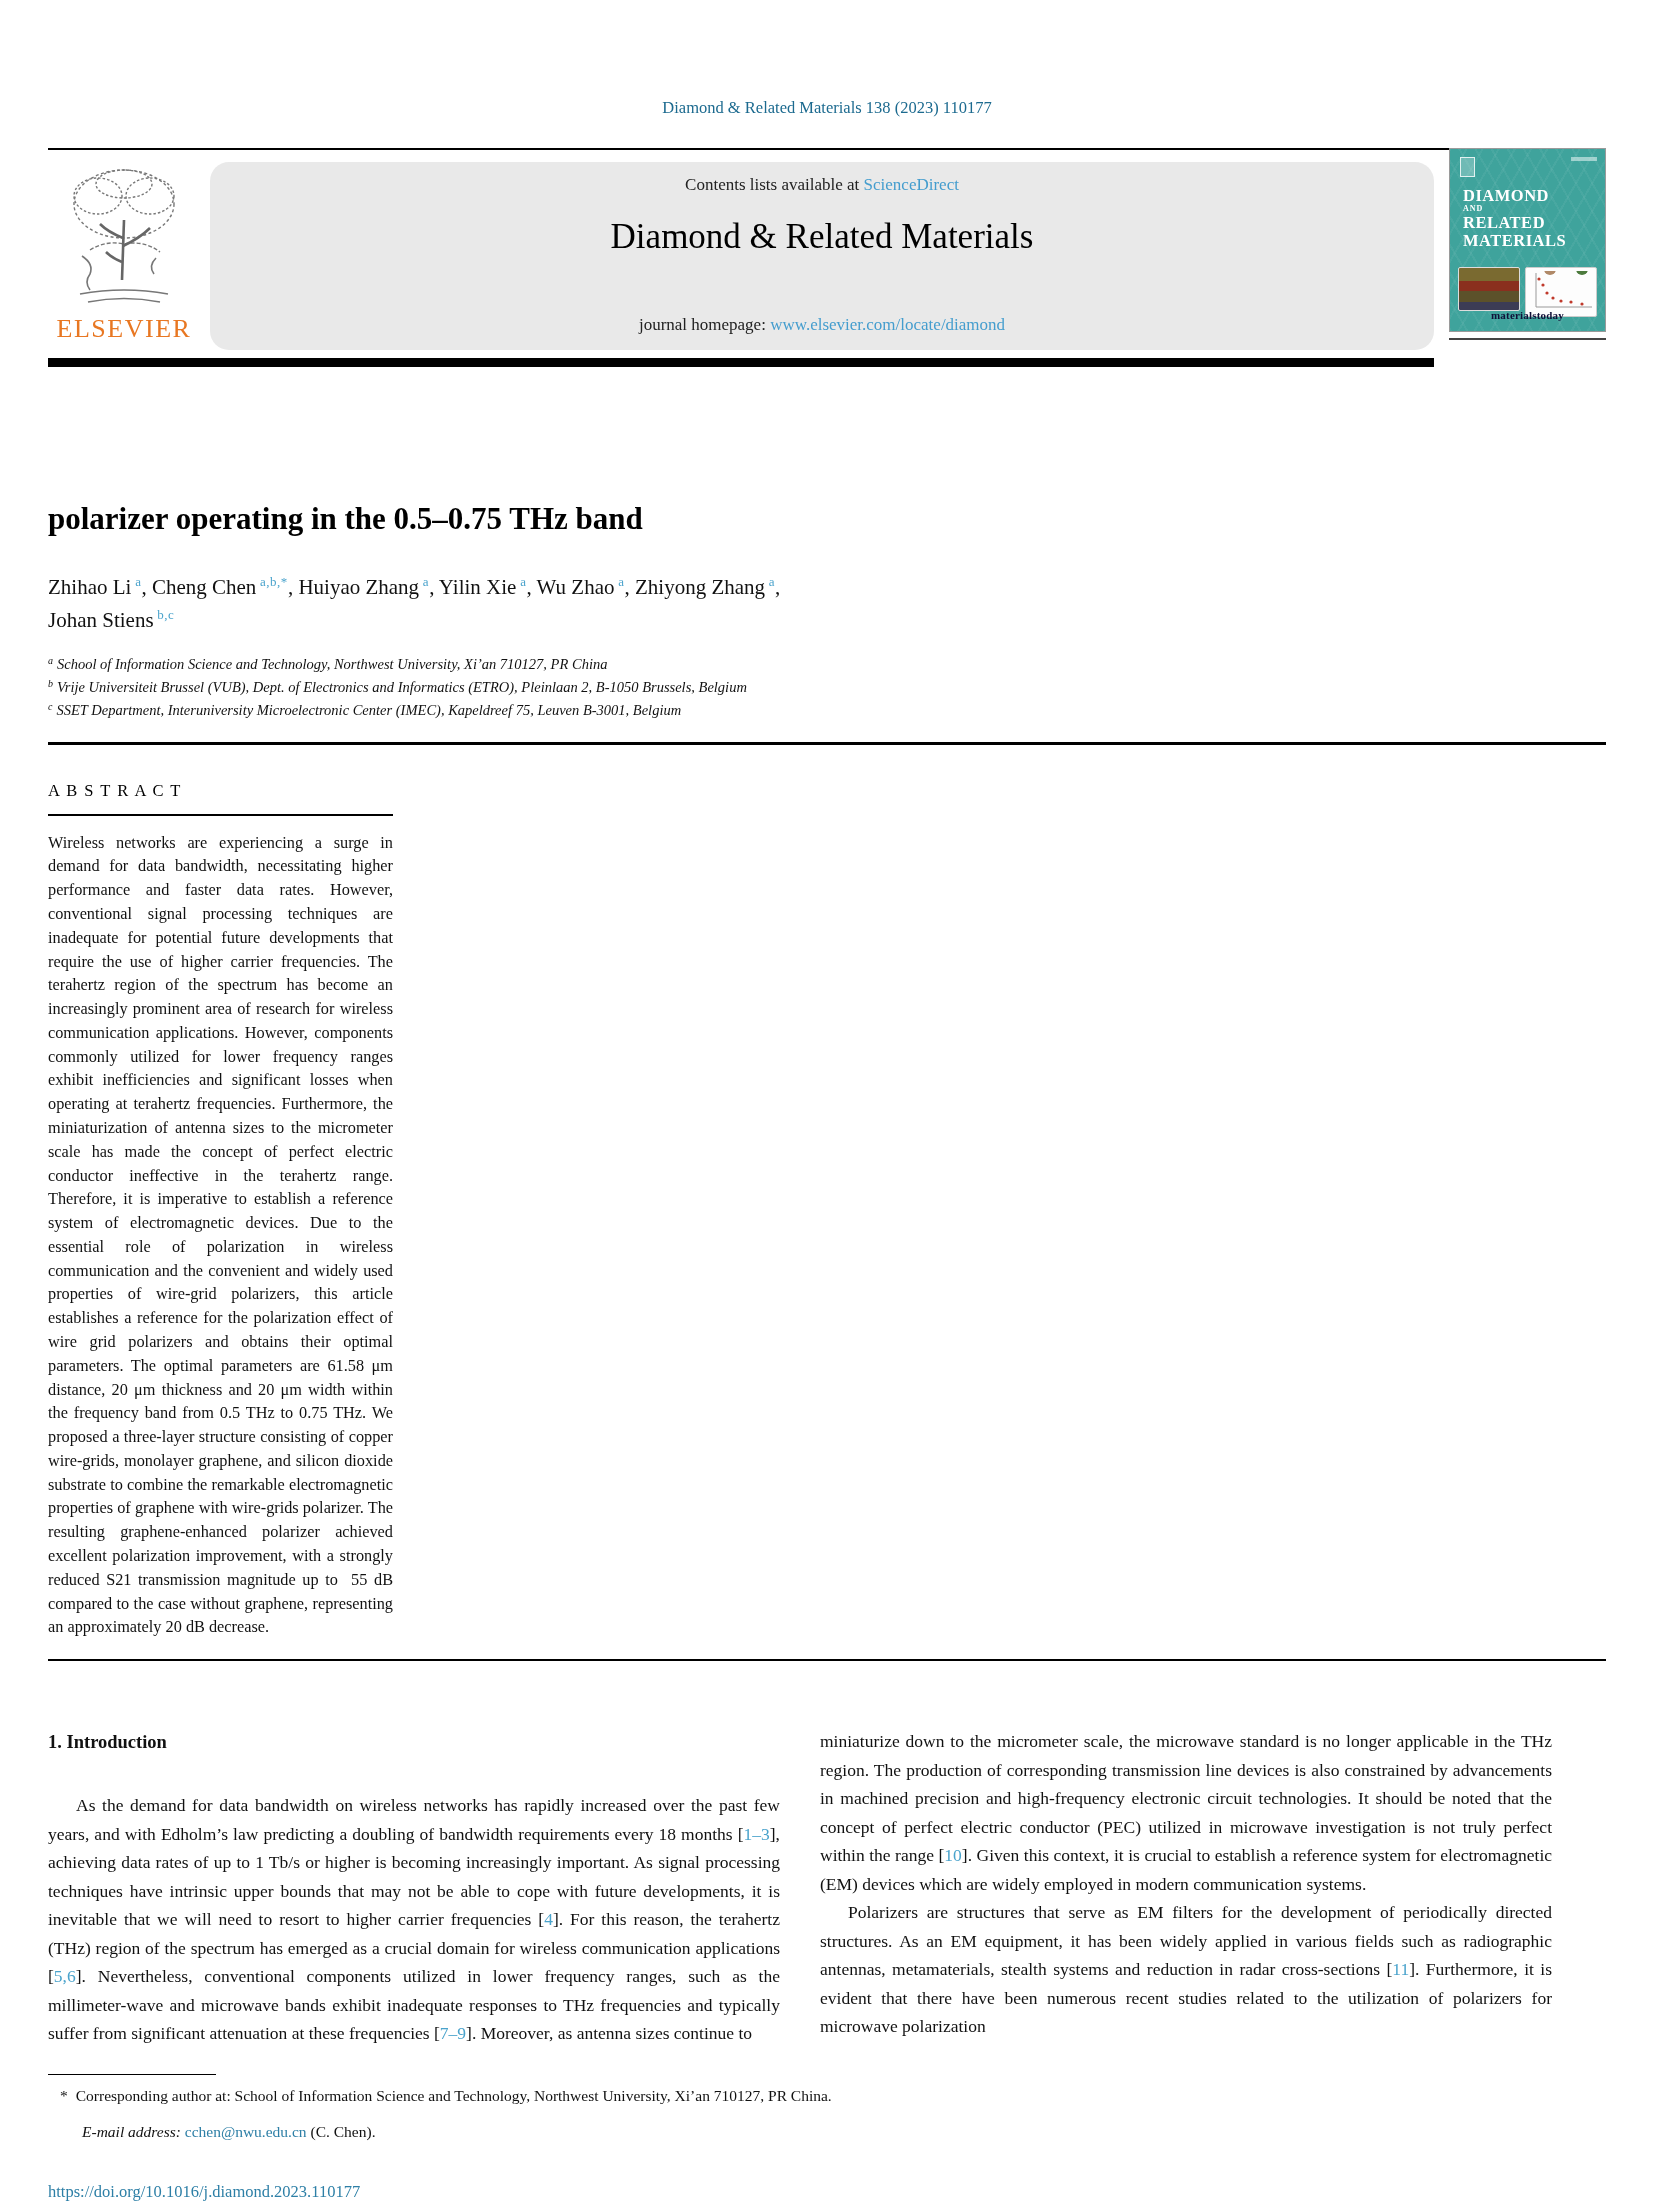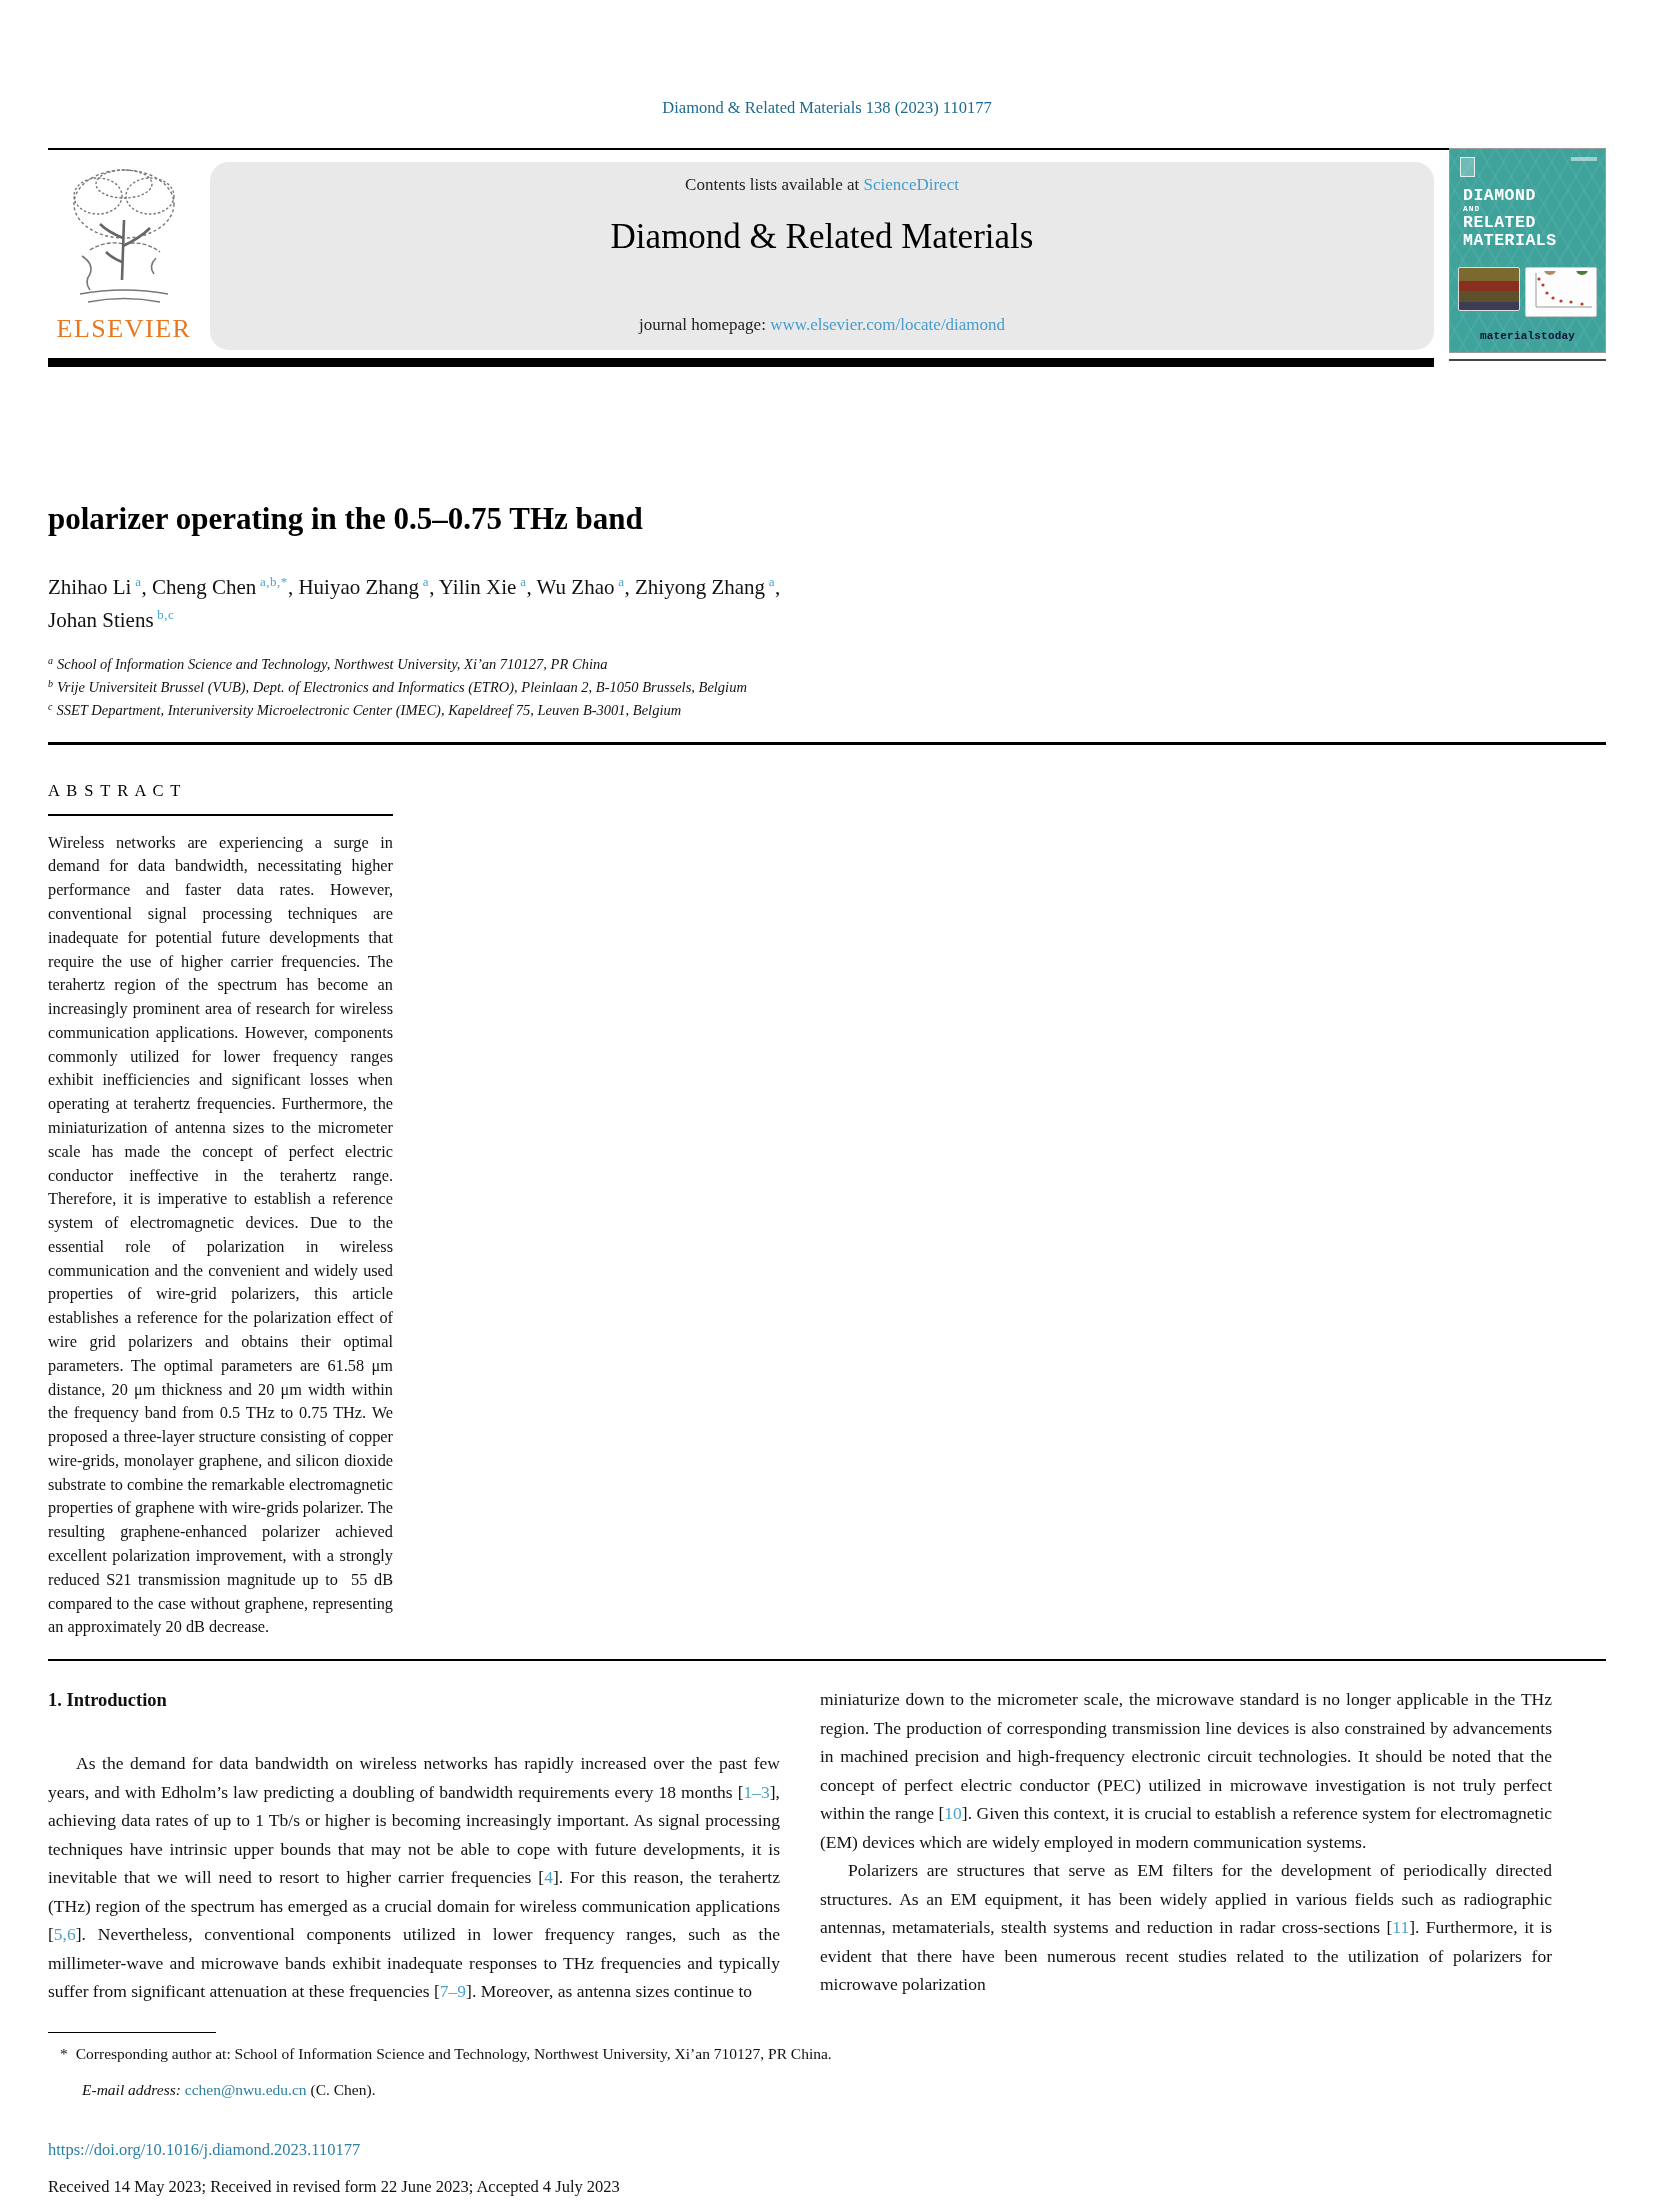--- a/index.html
+++ b/index.html
@@ -33,26 +33,26 @@
   .gray-box{flex:1;background:#e9e9e9;margin-top:12px;margin-left:10px;text-align:center;
     display:flex;flex-direction:column;padding:13px 0 15px;height:188px;border-radius:19px;}
   .contents-line{font-size:17px;color:#222;}
   .journal-title{font-size:35px;margin-top:22px;color:#000;}
   .homepage-line{font-size:17px;margin-top:auto;color:#222;}
   a.link,.link{color:var(--link);text-decoration:none;cursor:pointer;}
   .link-light{color:#449dce;text-decoration:none;cursor:pointer;}
   .black-bar{height:9px;background:#000;margin-top:8px;}
 
   .cover-col{width:172px;padding-left:15px;padding-top:-2px;}
-  .cover{width:157px;height:205px;background:var(--cover-teal);border:1px solid #9a9a9a;
+  .cover{width:157px;height:184px;background:var(--cover-teal);border:1px solid #9a9a9a;
     position:relative;margin-top:-2px;
     background-image:
       repeating-linear-gradient(60deg, rgba(255,255,255,0.05) 0 2px, transparent 2px 14px),
       repeating-linear-gradient(-60deg, rgba(255,255,255,0.05) 0 2px, transparent 2px 14px);
-    font-family:Liberation Mono, monospace;}
+    font-family:Liberation Serif, serif;}
   .cover-mark{position:absolute;top:8px;left:10px;width:15px;height:20px;border:1px solid rgba(255,255,255,.8);
     background:rgba(255,255,255,.25);}
   .cover-issn{position:absolute;top:8px;right:8px;width:26px;height:4px;background:rgba(255,255,255,.5);}
   .cover-title{position:absolute;top:38px;left:13px;color:#fff;line-height:1.04;text-align:left;}
   .cover-t-big{font-size:16.5px;font-weight:bold;letter-spacing:.5px;}
   .cover-t-small{font-size:8px;font-weight:bold;letter-spacing:1px;margin:1px 0;}
   .cover-figs{position:absolute;top:118px;left:8px;right:8px;display:flex;gap:5px;justify-content:space-between;}
   .fig-device{width:68px;height:44px;background:linear-gradient(180deg,#7a6a30 0 30%,#8a2f1e 30% 55%,#5c512a 55% 80%,#3c3c55 80% 100%);
     border:1px solid #ddd;border-radius:2px;}
   .fig-chart{width:72px;height:50px;background:#fdfdfd;border:1px solid #ccc;border-radius:2px;padding:3px 2px 2px 4px;}
@@ -75,21 +75,21 @@
   .info-grid{display:grid;grid-template-columns:345px 1fr;column-gap:78px;padding-top:36px;}
   .info-heading{font-size:16.5px;letter-spacing:1.5px;color:#000;}
   .info-rule{height:1.5px;background:#000;margin-top:13px;margin-bottom:15px;}
   .keywords{font-size:15.5px;line-height:1.52;}
   .kw-label{font-style:italic;}
   .abstract-text{font-size:16.3px;line-height:1.46;text-align:justify;}
 
   .section-divider{margin-top:20px;}
 
   
-  .body-cols{margin-top:24px;display:flex;gap:40px;font-size:17.5px;line-height:1.63;text-align:justify;}
+  .body-cols{margin-top:66px;display:flex;gap:40px;font-size:17.5px;line-height:1.63;text-align:justify;}
   .bcol{width:732px;}
   .sec-heading{font-size:18.5px;font-weight:bold;margin-bottom:34px;text-align:left;}
   .para{text-indent:28px;}
   .para-cont{text-indent:0;}
   .para + .para{margin-top:0;}
 
   
   .footnote{margin-top:26px;font-size:15.5px;line-height:1.55;}
   .fn-rule{width:168px;height:1.5px;background:#000;}
   .fn-line1{margin-top:9px;padding-left:12px;}

